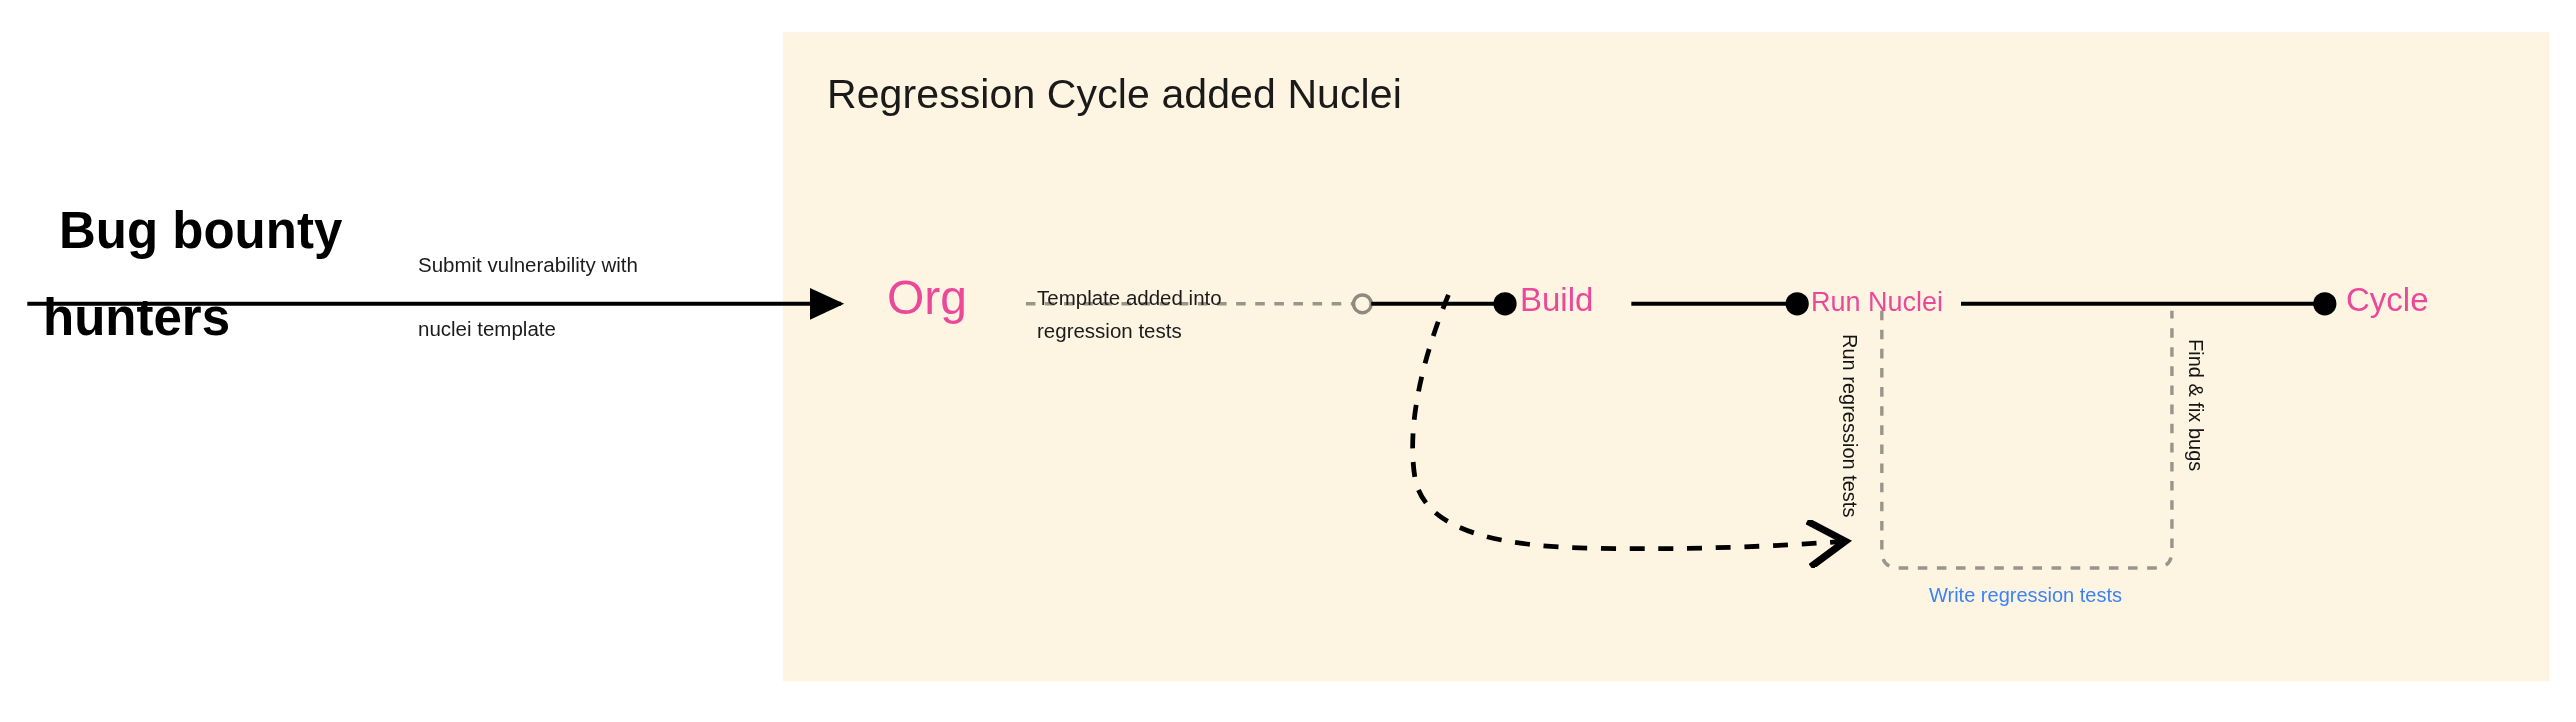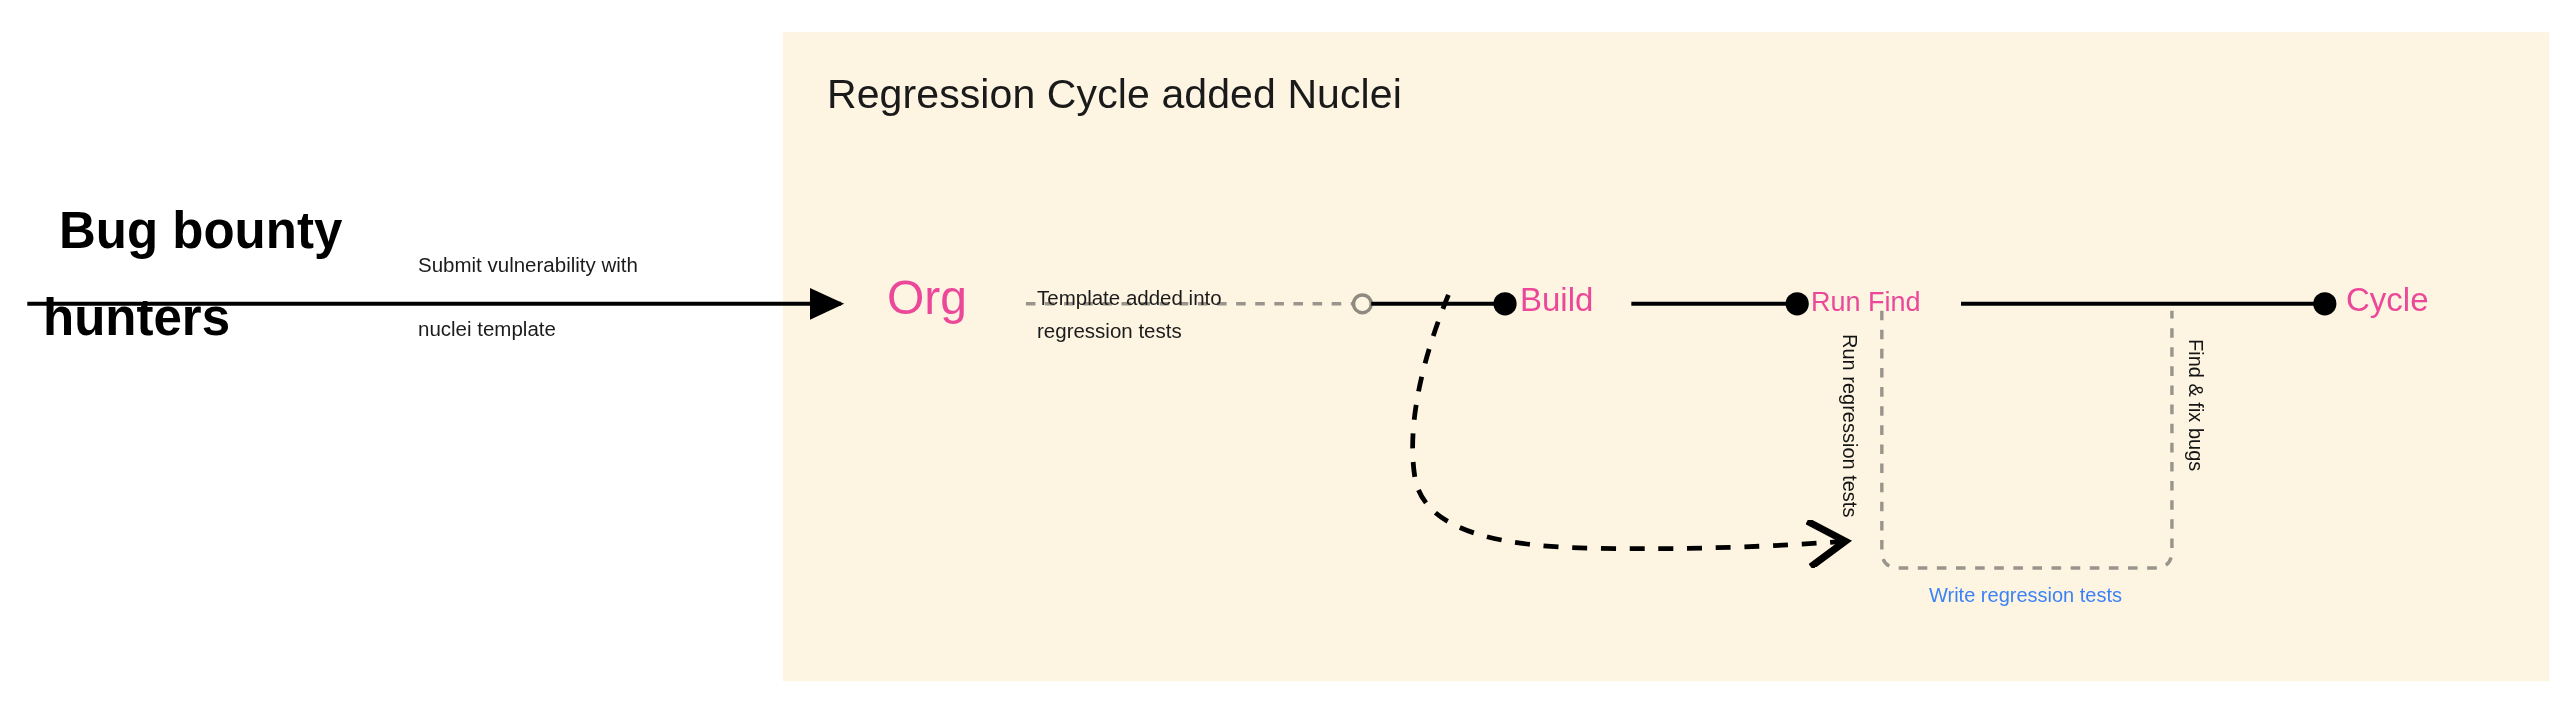--- a/index.html
+++ b/index.html
@@ -89,19 +89,19 @@
 <div class="bigtxt src2">hunters</div>
 
 <div class="edge-lbl el1">Submit vulnerability with</div>
 <div class="edge-lbl el2">nuclei template</div>
 
 <div class="edge-lbl el3">Template added into</div>
 <div class="edge-lbl el4">regression tests</div>
 
 <div class="node-lbl n-org">Org</div>
 <div class="node-lbl n-build">Build</div>
-<div class="node-lbl n-runtests">Run Find</div>
+<div class="node-lbl n-runtests">Run Nuclei</div>
 <div class="node-lbl n-ship">Cycle</div>
 
 <div class="vlbl two v-run">Run regression tests</div>
 <div class="vlbl v-find">Find &amp; fix bugs</div>
 <div class="wlbl">Write regression tests</div>
 
 
 </body></html>

